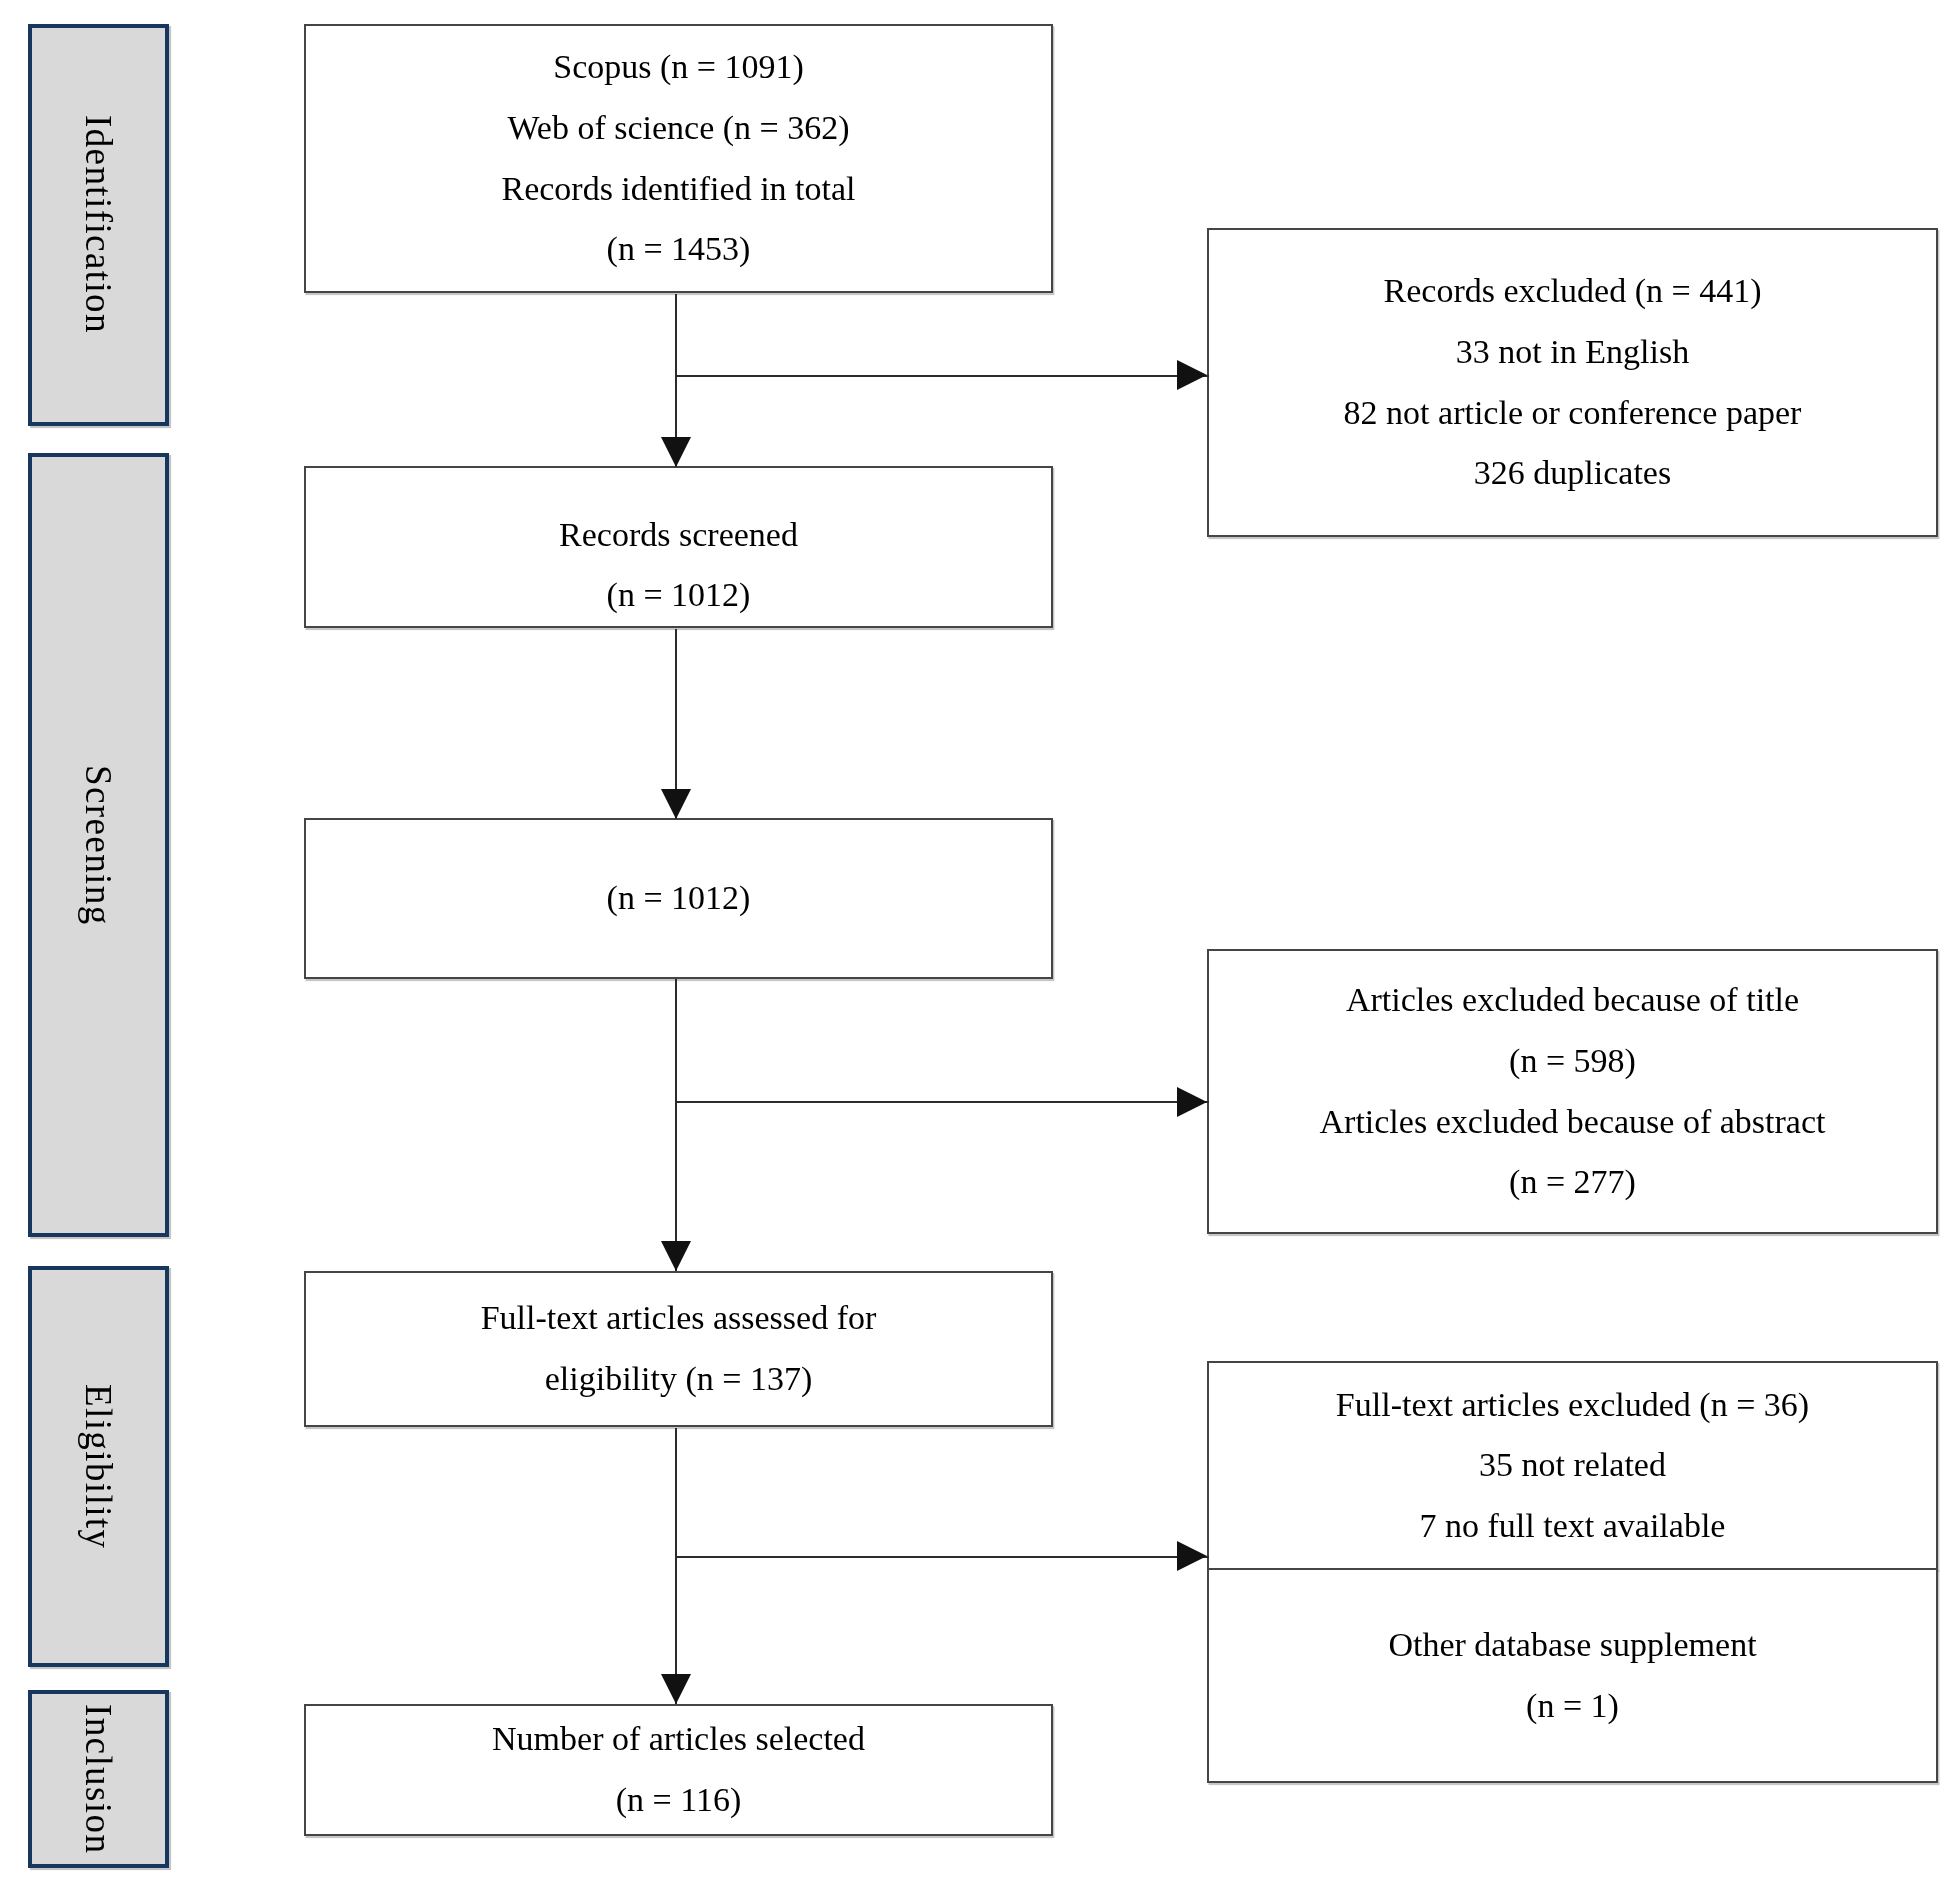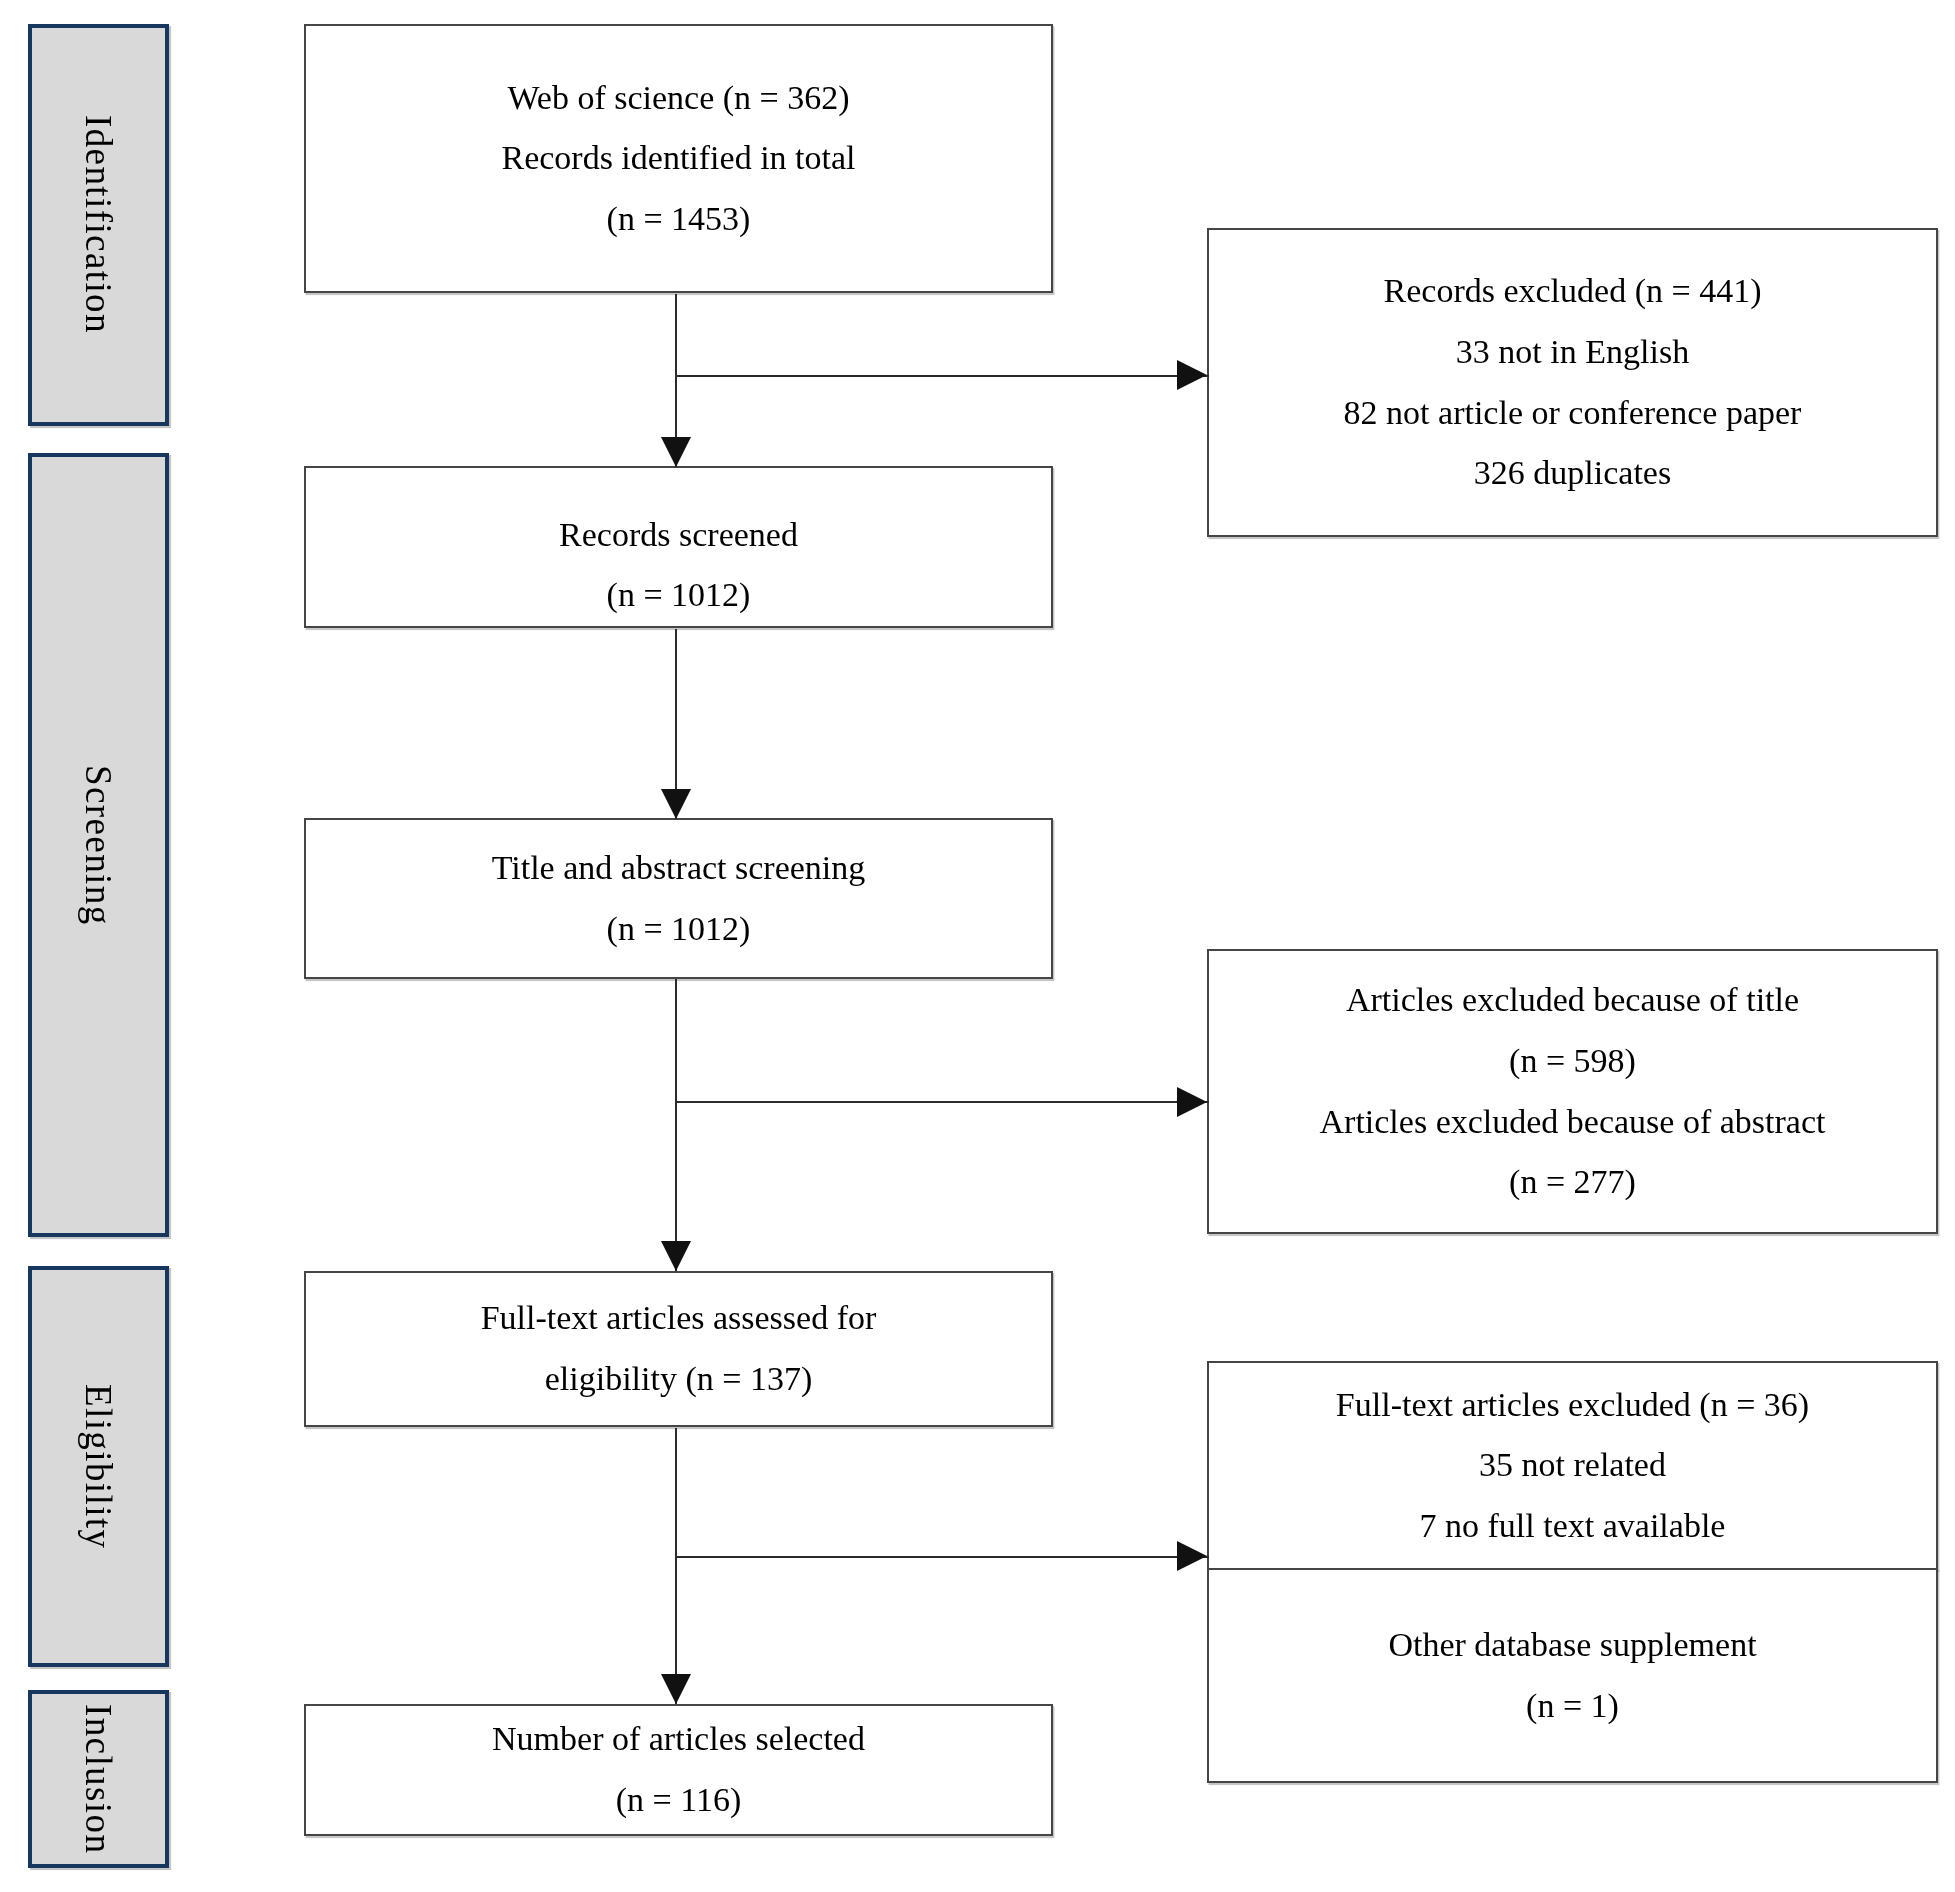--- a/index.html
+++ b/index.html
@@ -60,32 +60,32 @@
     <span class="stage-label">Screening</span>
   </div>
   <div class="stage" style="top:1266px;height:401px;">
     <span class="stage-label">Eligibility</span>
   </div>
   <div class="stage" style="top:1690px;height:178px;">
     <span class="stage-label">Inclusion</span>
   </div>
 
   <div class="fbox" style="left:304px;top:24px;width:749px;height:269px;">
+    <span class="line">Scopus (n = 1091)</span>
     <span class="line">Web of science  (n = 362)</span>
     <span class="line">Records identified in total</span>
     <span class="line">(n = 1453)</span>
   </div>
 
   <div class="fbox" style="left:304px;top:466px;width:749px;height:162px;justify-content:flex-end;">
     <span class="line">Records screened</span>
     <span class="line">(n = 1012)</span>
   </div>
 
   <div class="fbox" style="left:304px;top:818px;width:749px;height:161px;">
-    <span class="line">Title and abstract screening</span>
     <span class="line">(n = 1012)</span>
   </div>
 
   <div class="fbox" style="left:304px;top:1271px;width:749px;height:156px;">
     <span class="line">Full-text articles assessed for</span>
     <span class="line">eligibility (n = 137)</span>
   </div>
 
   <div class="fbox" style="left:304px;top:1704px;width:749px;height:132px;">
     <span class="line">Number of articles selected</span>

